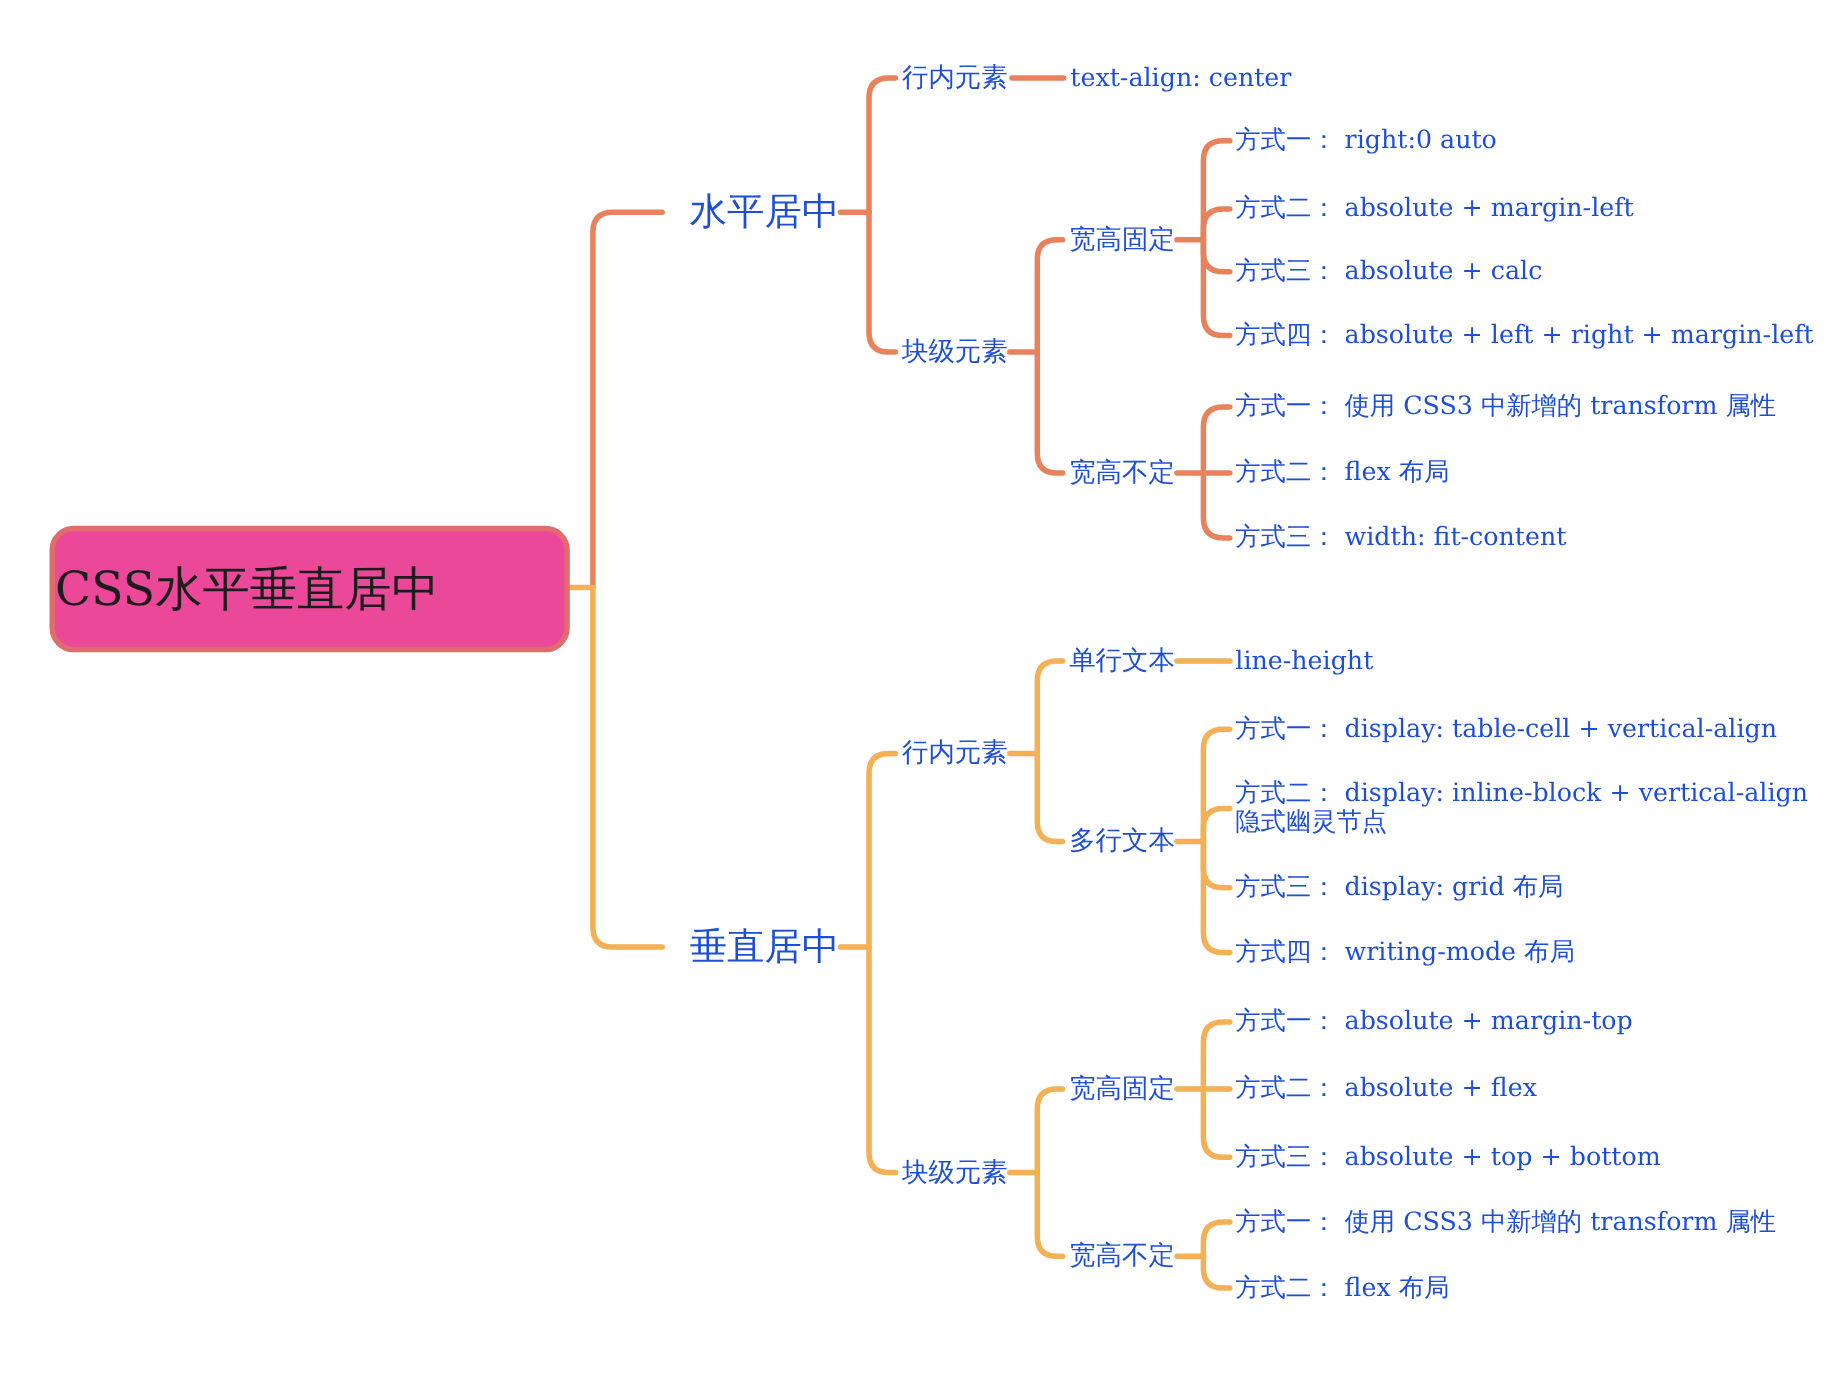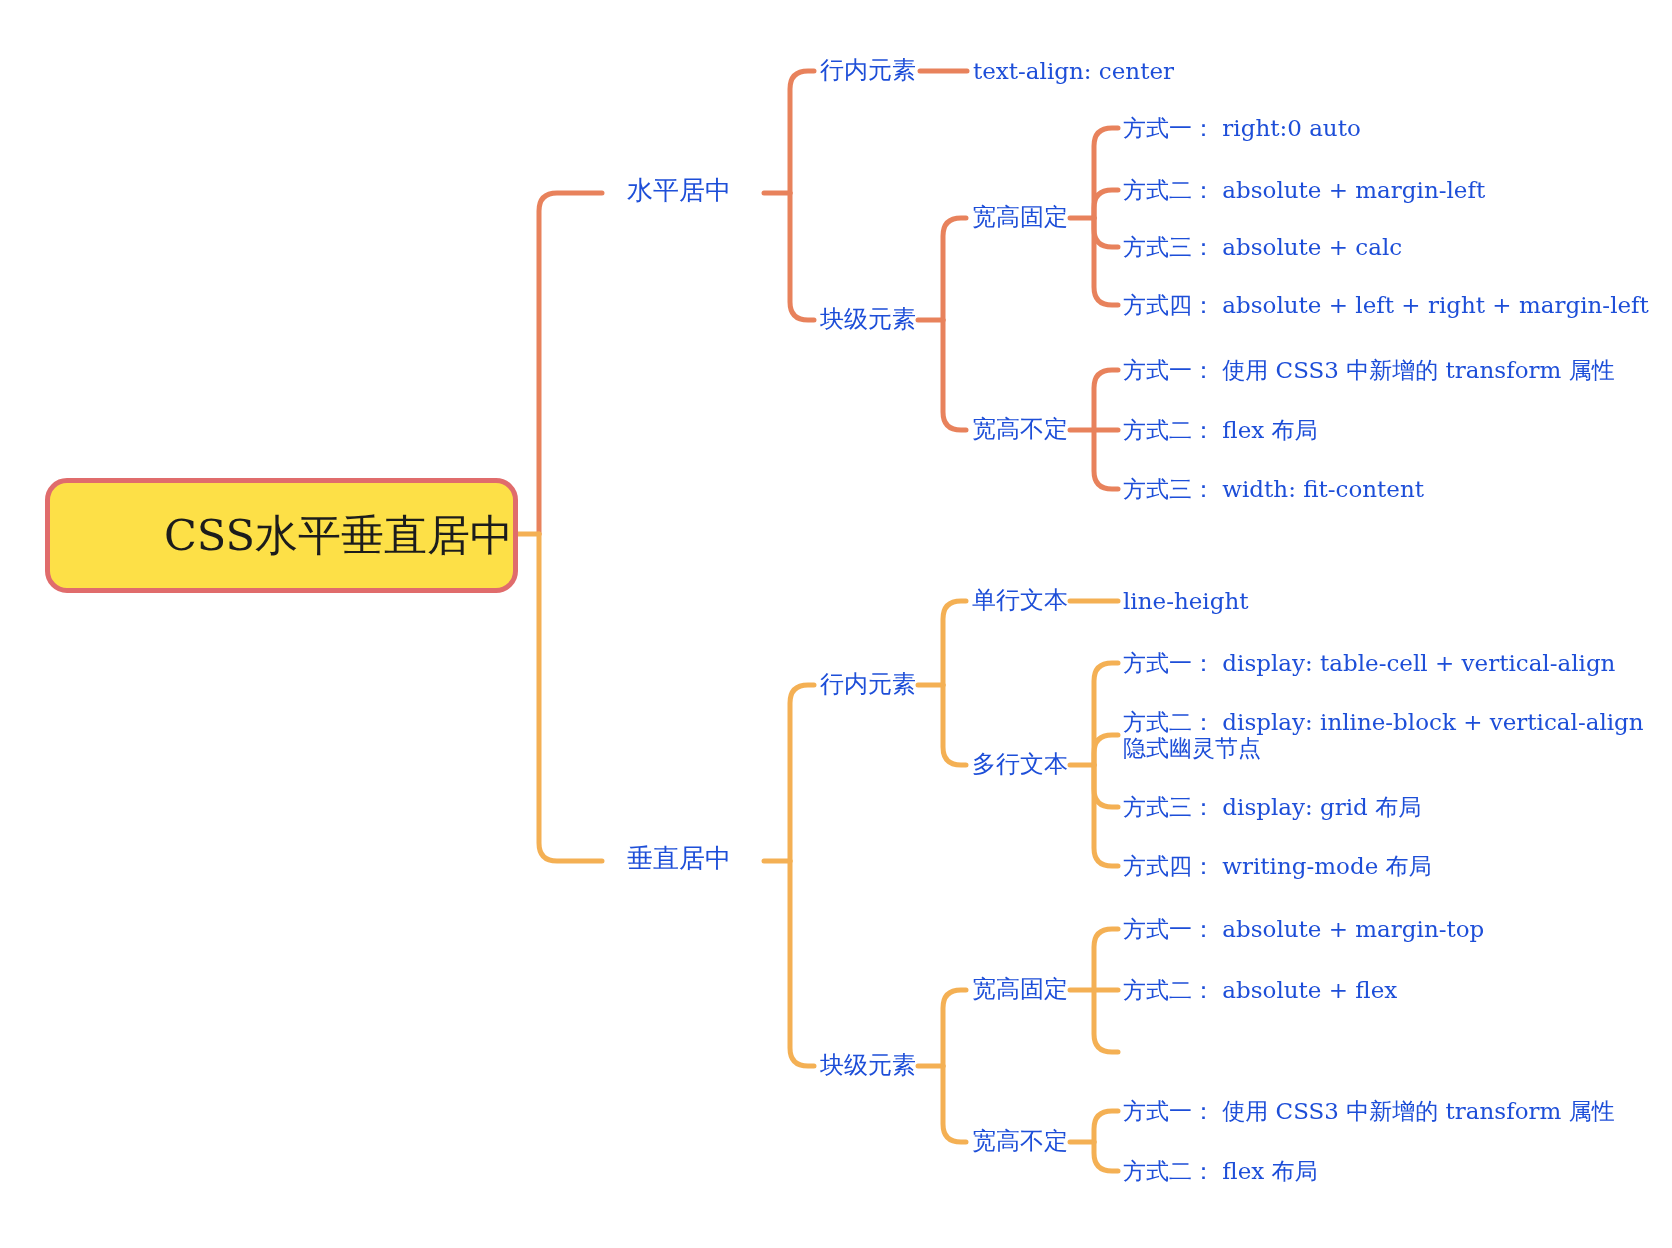--- a/index.html
+++ b/index.html
@@ -16,32 +16,32 @@
   .links .top path{stroke:var(--top-branch,#E8825C);stroke-width:5;}
   .links .bottom path{stroke:var(--bottom-branch,#F4B054);stroke-width:5;}
   .node{
     position:absolute;
     transform:translateY(-50%);
     width:max-content;
     white-space:pre-line;
     line-height:1.15;
     color:#1d4ed8;
   }
-  .lvl1{font-size:26px;font-family:Liberation Mono, monospace;}
+  .lvl1{font-size:34px;}
   .lvl2{font-size:24px;}
   .lvl3{font-size:24px;}
   .leaf{font-size:23px;}
   .root-box{
     position:absolute;
     left:45px;top:478px;
     width:473px;height:115px;
     border:5px solid var(--root-border,#E06C6C);
     border-radius:22px;
-    background:#fde047;
-    display:flex;align-items:center;justify-content:flex-end;
+    background:#ec4899;
+    display:flex;align-items:center;justify-content:flex-start;
     box-sizing:border-box;
   }
   .root-box .root-label{
     font-size:43px;
     white-space:nowrap;
   }
 </style>
 </head>
 <body>
 
@@ -125,18 +125,19 @@
   <div class="node leaf" style="left:1123px;top:735px">方式二： display: inline-block + vertical-align
 隐式幽灵节点</div>
   <div class="node leaf" style="left:1123px;top:663px">方式一： display: table-cell + vertical-align</div>
   <div class="node leaf" style="left:1123px;top:807px">方式三： display: grid 布局</div>
   <div class="node leaf" style="left:1123px;top:866px">方式四： writing-mode 布局</div>
 
   <div class="node lvl2" style="left:820px;top:1066px">块级元素</div>
   <div class="node lvl3" style="left:972px;top:990px">宽高固定</div>
   <div class="node leaf" style="left:1123px;top:929px">方式一： absolute + margin-top</div>
   <div class="node leaf" style="left:1123px;top:990px">方式二： absolute + flex</div>
+  <div class="node leaf" style="left:1123px;top:1052px">方式三： absolute + top + bottom</div>
 
   <div class="node lvl3" style="left:972px;top:1142px">宽高不定</div>
   <div class="node leaf" style="left:1123px;top:1111px">方式一： 使用 CSS3 中新增的 transform 属性</div>
   <div class="node leaf" style="left:1123px;top:1171px">方式二： flex 布局</div>
 
 </div>
 
 </body></html>

